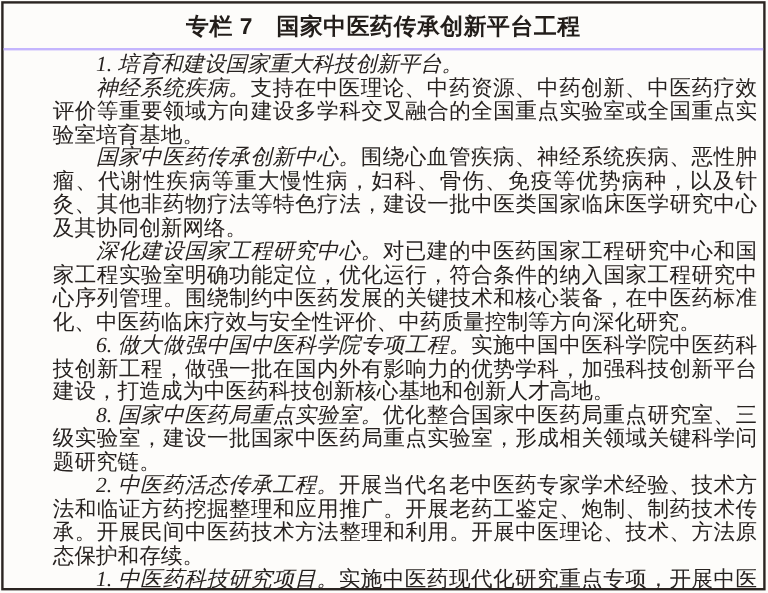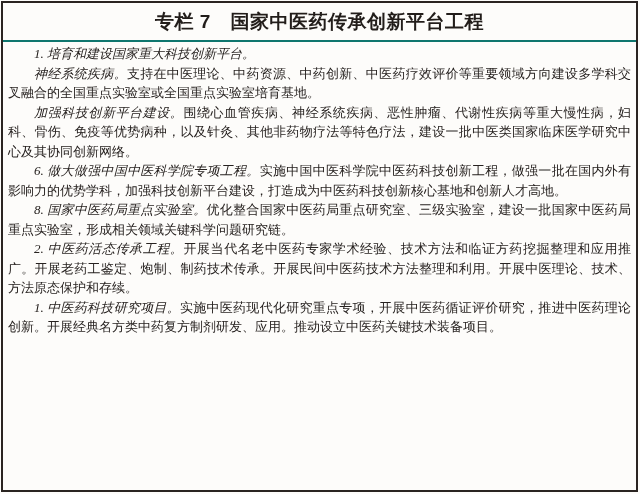--- a/index.html
+++ b/index.html
@@ -25,35 +25,36 @@
     box-sizing: border-box;
     display: flex;
     flex-direction: column;
   }
   .panel-title {
     height: 37px;
     flex: 0 0 auto;
     display: flex;
     align-items: center;
     justify-content: center;
-    border-bottom: 2px solid #0f766e;
+    border-bottom: 2px solid #c4b5fd;
     font-family: "Liberation Sans", sans-serif;
     font-weight: 700;
     font-size: 19px;
     letter-spacing: 0.5px;
     color: #221d1a;
   }
   .panel-body {
     flex: 1 1 auto;
     padding: 2px 5px 2px 5px;
-    font-size: 13px;
+    font-size: 18px;
     line-height: 19.5px;
     text-align: justify;
     color: #272220;
     overflow: hidden;
+    margin-left: 36px;
   }
   .panel-body p {
     margin: 0;
     padding: 0;
     text-indent: 2em;
   }
   
   .lead {
     font-style: italic;
   }
@@ -62,22 +63,23 @@
 <body>
 
 <div class="panel">
   <div class="panel-title">专栏 7　国家中医药传承创新平台工程</div>
   <div class="panel-body">
 
       <p><span class="lead">1. 培育和建设国家重大科技创新平台。</span><span></span></p>
 
       <p><span class="lead">神经系统疾病。</span><span>支持在中医理论、中药资源、中药创新、中医药疗效评价等重要领域方向建设多学科交叉融合的全国重点实验室或全国重点实验室培育基地。</span></p>
 
-      <p><span class="lead">加强科技创新平台建设。</span><span>围绕心血管疾病、神经系统疾病、恶性肿瘤、代谢性疾病等重大慢性病，妇科、骨伤、免疫等优势病种，以及针灸、其他非药物疗法等特色疗法，建设一批中医类国家临床医学研究中心及其协同创新网络。</span></p>
+      <p><span class="lead">国家中医药传承创新中心。</span><span>围绕心血管疾病、神经系统疾病、恶性肿瘤、代谢性疾病等重大慢性病，妇科、骨伤、免疫等优势病种，以及针灸、其他非药物疗法等特色疗法，建设一批中医类国家临床医学研究中心及其协同创新网络。</span></p>
 
+      <p><span class="lead">深化建设国家工程研究中心。</span><span>对已建的中医药国家工程研究中心和国家工程实验室明确功能定位，优化运行，符合条件的纳入国家工程研究中心序列管理。围绕制约中医药发展的关键技术和核心装备，在中医药标准化、中医药临床疗效与安全性评价、中药质量控制等方向深化研究。</span></p>
 
 
 
       <p><span class="lead">6. 做大做强中国中医科学院专项工程。</span><span>实施中国中医科学院中医药科技创新工程，做强一批在国内外有影响力的优势学科，加强科技创新平台建设，打造成为中医药科技创新核心基地和创新人才高地。</span></p>
 
       <p><span class="lead">8. 国家中医药局重点实验室。</span><span>优化整合国家中医药局重点研究室、三级实验室，建设一批国家中医药局重点实验室，形成相关领域关键科学问题研究链。</span></p>
 
       <p><span class="lead">2. 中医药活态传承工程。</span><span>开展当代名老中医药专家学术经验、技术方法和临证方药挖掘整理和应用推广。开展老药工鉴定、炮制、制药技术传承。开展民间中医药技术方法整理和利用。开展中医理论、技术、方法原态保护和存续。</span></p>
 
       <p><span class="lead">1. 中医药科技研究项目。</span><span>实施中医药现代化研究重点专项，开展中医药循证评价研究，推进中医药理论创新。开展经典名方类中药复方制剂研发、应用。推动设立中医药关键技术装备项目。</span></p>

